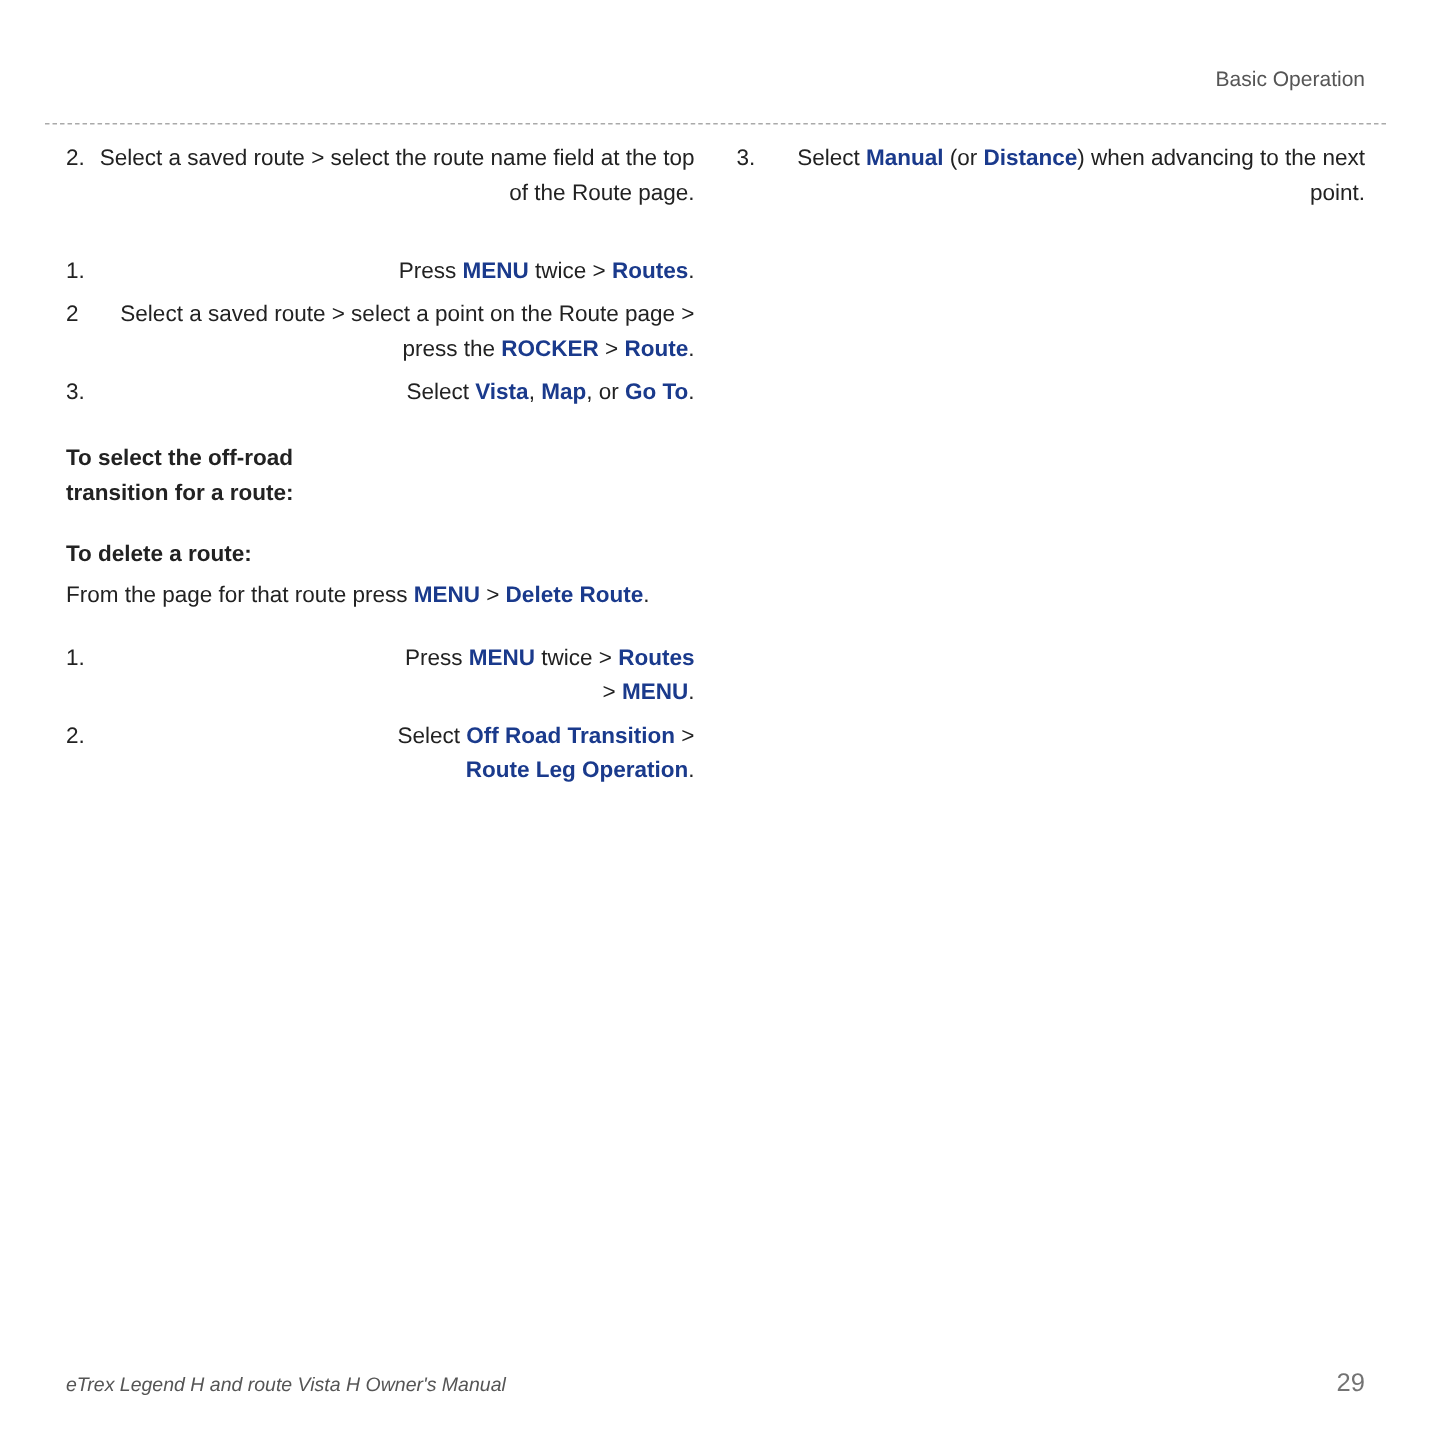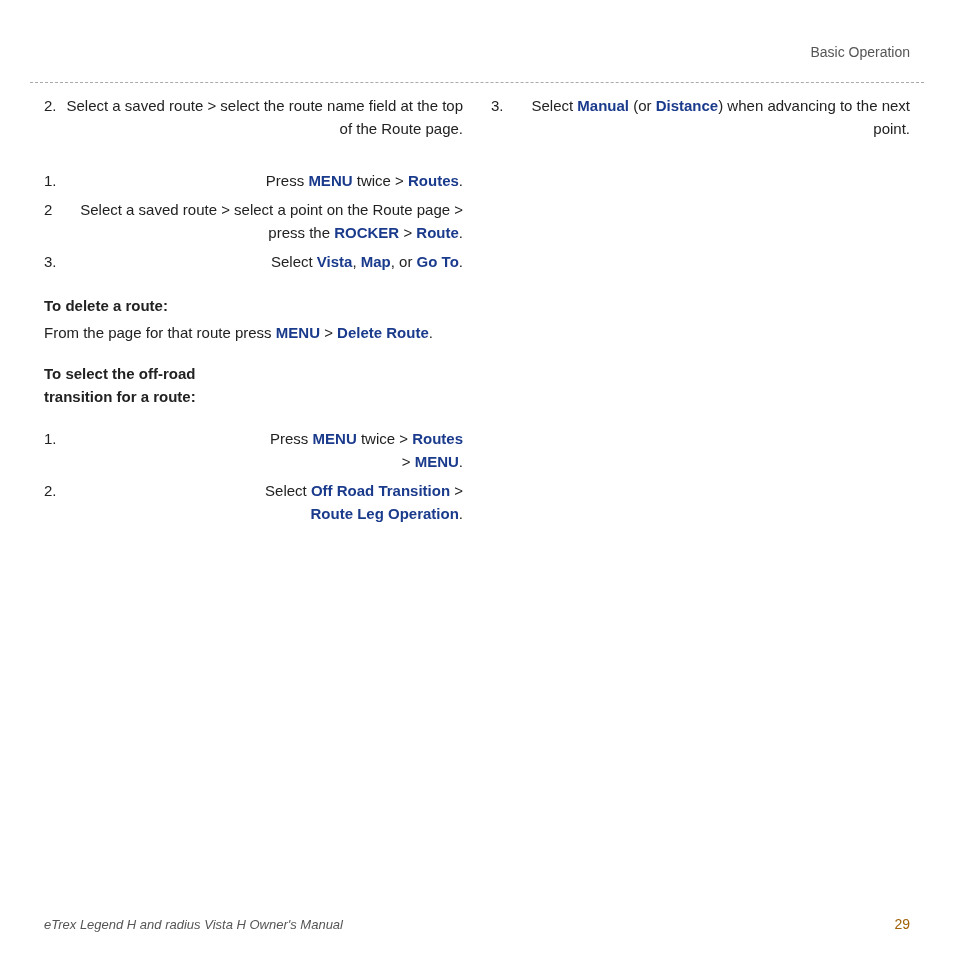--- a/index.html
+++ b/index.html
@@ -125,22 +125,22 @@
       border-top: none;
     }
 
     .footer-text {
       font-size: 13px;
       color: #555555;
       font-style: italic;
     }
 
     .footer-page {
-      font-size: 14px;
-      color: #a16207;
+      font-size: 17px;
+      color: #737373;
     }
   </style>
 </head>
 <body>
 
 <div class="page">
 
   <hr class="header-rule">
 
   <div class="header-title">Basic Operation</div>
@@ -167,26 +167,26 @@
           <span class="list-num">2</span>
           <span class="list-content">Select a saved route &gt; select a point on the Route page &gt; press the <span class="blue-bold">ROCKER</span> &gt; <span class="blue-bold">Route</span>.</span>
         </li>
         <li>
           <span class="list-num">3.</span>
           <span class="list-content">Select <span class="blue-bold">Vista</span>, <span class="blue-bold">Map</span>, or <span class="blue-bold">Go To</span>.</span>
         </li>
       </ol>
 
       <div class="text-block">
+        <p class="bold-heading">To select the off-road<br>transition for a route:</p>
+      </div>
+
+      <div class="text-block">
         <p class="bold-heading">To delete a route:</p>
         <p>From the page for that route press <span class="blue-bold">MENU</span> &gt; <span class="blue-bold">Delete Route</span>.</p>
-      </div>
-
-      <div class="text-block">
-        <p class="bold-heading">To select the off-road<br>transition for a route:</p>
       </div>
       <ol>
         <li>
           <span class="list-num">1.</span>
           <span class="list-content">Press <span class="blue-bold">MENU</span> twice &gt; <span class="blue-bold">Routes</span><br>&gt; <span class="blue-bold">MENU</span>.</span>
         </li>
         <li>
           <span class="list-num">2.</span>
           <span class="list-content">Select <span class="blue-bold">Off Road Transition</span> &gt;<br><span class="blue-bold">Route Leg Operation</span>.</span>
         </li>
@@ -205,17 +205,17 @@
         </ol>
       </div>
 
 
 
     </div>
 
   </div>
 
   <div class="footer">
-    <span class="footer-text">eTrex Legend H and radius Vista H Owner's Manual</span>
+    <span class="footer-text">eTrex Legend H and route Vista H Owner's Manual</span>
     <span class="footer-page">29</span>
   </div>
 
 </div>
 
 </body></html>

